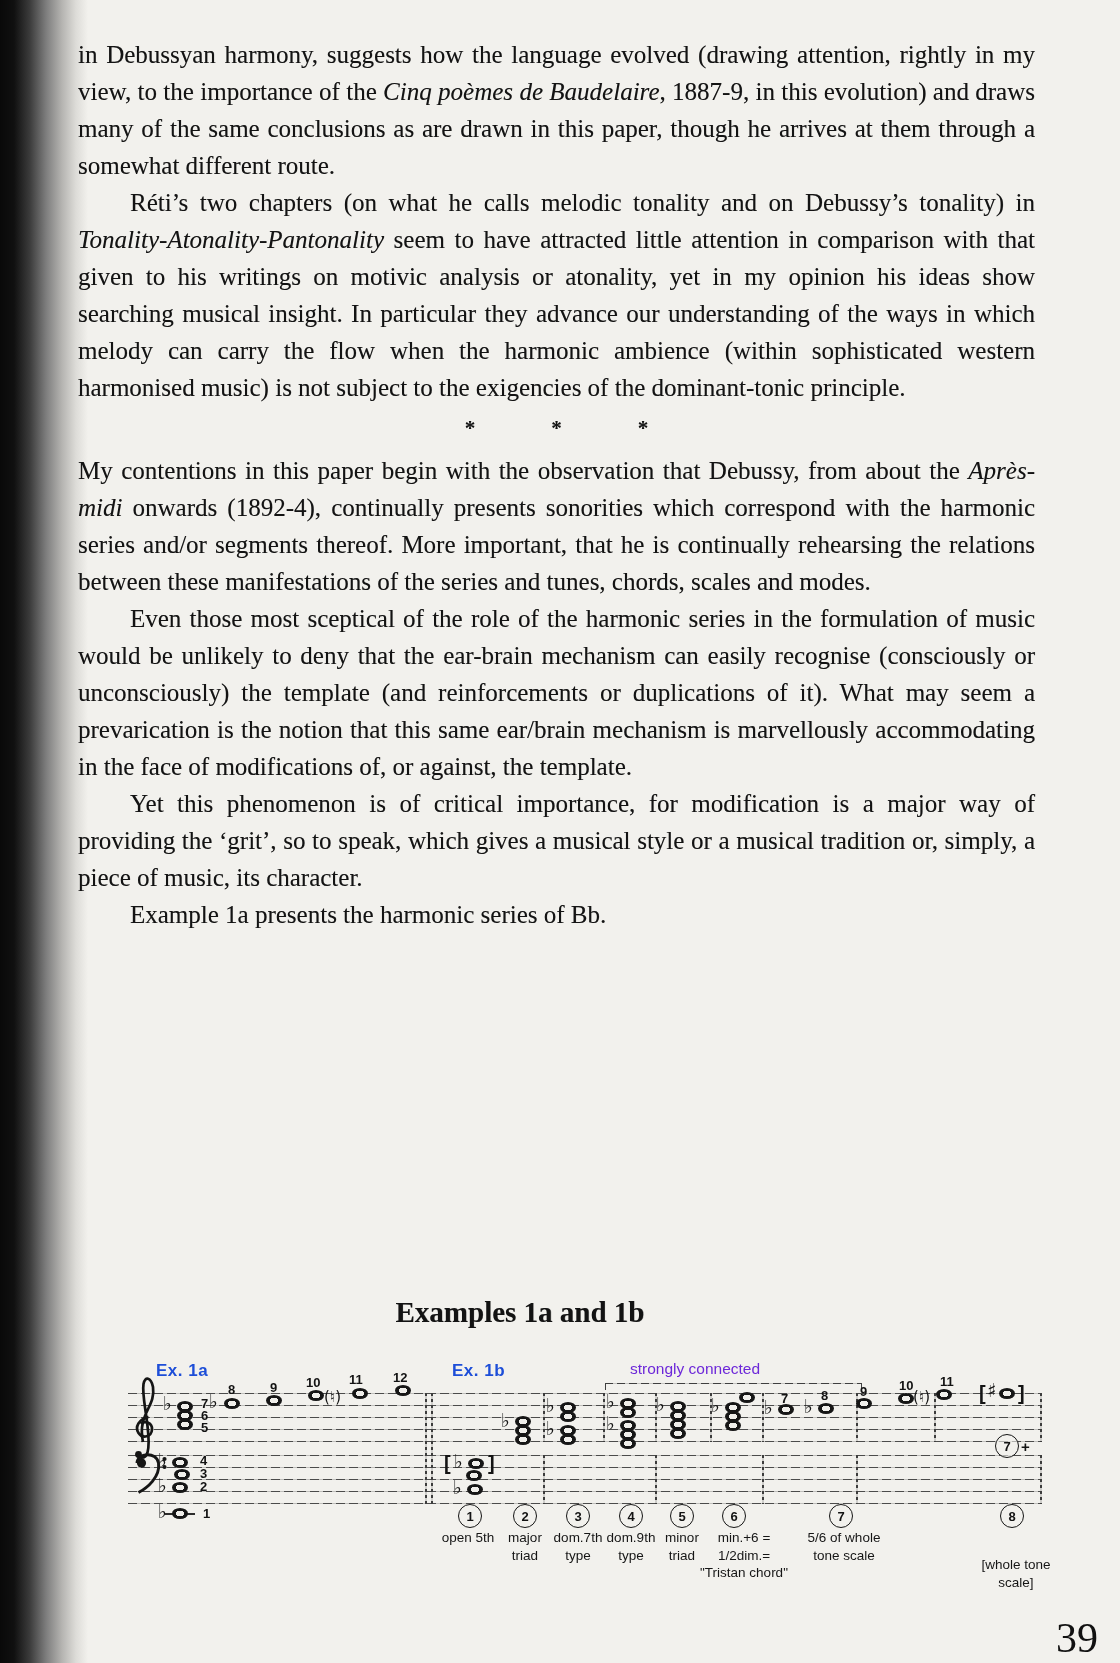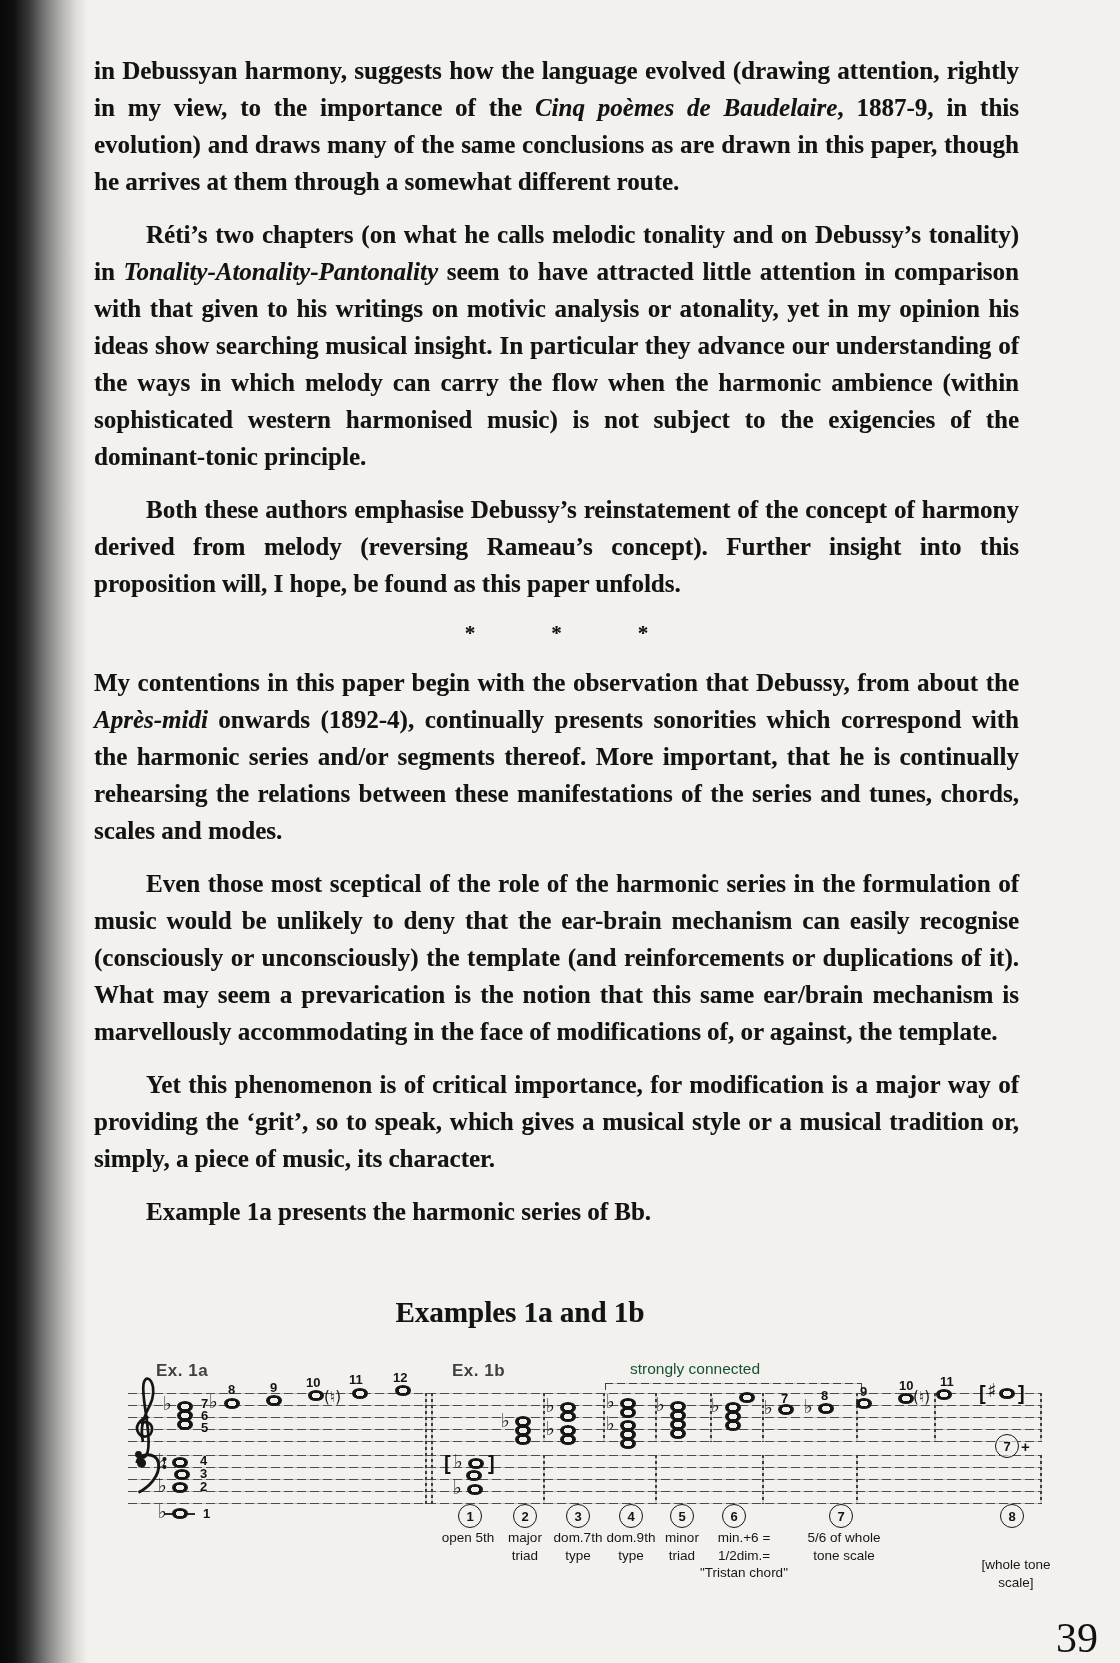--- a/index.html
+++ b/index.html
@@ -13,39 +13,39 @@
     position:absolute;left:0;top:0;width:88px;height:100%;
     background:linear-gradient(90deg,#090909 0px,#101010 14px,#3c3c3c 30px,
       #7d7d7d 46px,#b5b4b1 62px,#dddcd8 76px,rgba(242,241,237,0) 88px);
   }
   .body-col{
     position:absolute;left:78px;top:36px;width:957px;
     color:#131313;
     font-size:25px;line-height:37px;
     text-shadow:0.25px 0.25px 0 rgba(0,0,0,.32);
   }
-  .body-col p{margin:16px;text-align:justify;font-weight:bold;}
+  .body-col p{margin:0;text-align:justify;}
   .body-col p.ind{text-indent:52px;}
   .sep{
     text-align:center;margin:7px 0 9px;font-size:21px;font-weight:bold;line-height:30px;
   }
   .sep span{display:inline-block;margin:0 38px;}
   
   .fig{position:absolute;left:0;top:0;width:1120px;height:1663px;}
   .fig-title{
     position:absolute;left:0;top:1296px;width:1040px;text-align:center;
     font-weight:bold;font-size:29px;color:#131313;
     text-shadow:0.3px 0.3px 0 rgba(0,0,0,.35);
   }
   .exlab{
     position:absolute;font:bold 17px "Liberation Sans","DejaVu Sans",sans-serif;
-    color:#404040;letter-spacing:.5px;
+    color:#1d4ed8;letter-spacing:.5px;
   }
   .sconn{
-    position:absolute;font:15.5px "Liberation Sans","DejaVu Sans",sans-serif;color:#14532d;
+    position:absolute;font:15.5px "Liberation Sans","DejaVu Sans",sans-serif;color:#6d28d9;
   }
   .sconn-line{
     position:absolute;height:1px;
     background:repeating-linear-gradient(90deg,#3f3f3f 0 8px,rgba(63,63,63,.25) 8px 12px);
   }
   .sconn-tick{position:absolute;width:1px;height:7px;background:#3f3f3f;}
   .sl{ 
     position:absolute;height:1.4px;
     background:repeating-linear-gradient(90deg,#4b4b4b 0 9px,rgba(75,75,75,.3) 9px 13px);
   }
@@ -91,21 +91,20 @@
   }
 </style>
 </head>
 <body>
 
 <div class="gutter"></div>
 
 <div class="body-col">
   <p><span>in Debussyan harmony, suggests how the language evolved (drawing attention, rightly in my view, to the importance of the </span><i>Cinq poèmes de Baudelaire</i><span>, 1887-9, in this evolution) and draws many of the same conclusions as are drawn in this paper, though he arrives at them through a somewhat different route.</span></p>
   <p class="ind"><span>Réti’s two chapters (on what he calls melodic tonality and on Debussy’s tonality) in </span><i>Tonality-Atonality-Pantonality</i><span> seem to have attracted little attention in comparison with that given to his writings on motivic analysis or atonality, yet in my opinion his ideas show searching musical insight. In particular they advance our understanding of the ways in which melody can carry the flow when the harmonic ambience (within sophisticated western harmonised music) is not subject to the exigencies of the dominant-tonic principle.</span></p>
-  <p class="ind"><span>Both these authors emphasise Debussy’s reinstatement of the concept of harmony derived from melody (reversing Rameau’s concept). Further insight into this proposition will, I hope, be found as this paper unfolds.</span></p>
 
   <div class="sep">
     <span>*</span><span>*</span><span>*</span>
   </div>
 
   <p><span>My contentions in this paper begin with the observation that Debussy, from about the </span><i>Après-midi</i><span> onwards (1892-4), continually presents sonorities which correspond with the harmonic series and/or segments thereof. More important, that he is continually rehearsing the relations between these manifestations of the series and tunes, chords, scales and modes.</span></p>
   <p class="ind"><span>Even those most sceptical of the role of the harmonic series in the formulation of music would be unlikely to deny that the ear-brain mechanism can easily recognise (consciously or unconsciously) the template (and reinforcements or duplications of it). What may seem a prevarication is the notion that this same ear/brain mechanism is marvellously accommodating in the face of modifications of, or against, the template.</span></p>
   <p class="ind"><span>Yet this phenomenon is of critical importance, for modification is a major way of providing the ‘grit’, so to speak, which gives a musical style or a musical tradition or, simply, a piece of music, its character.</span></p>
   <p class="ind"><span>Example 1a presents the harmonic series of Bb.</span></p>
 </div>

